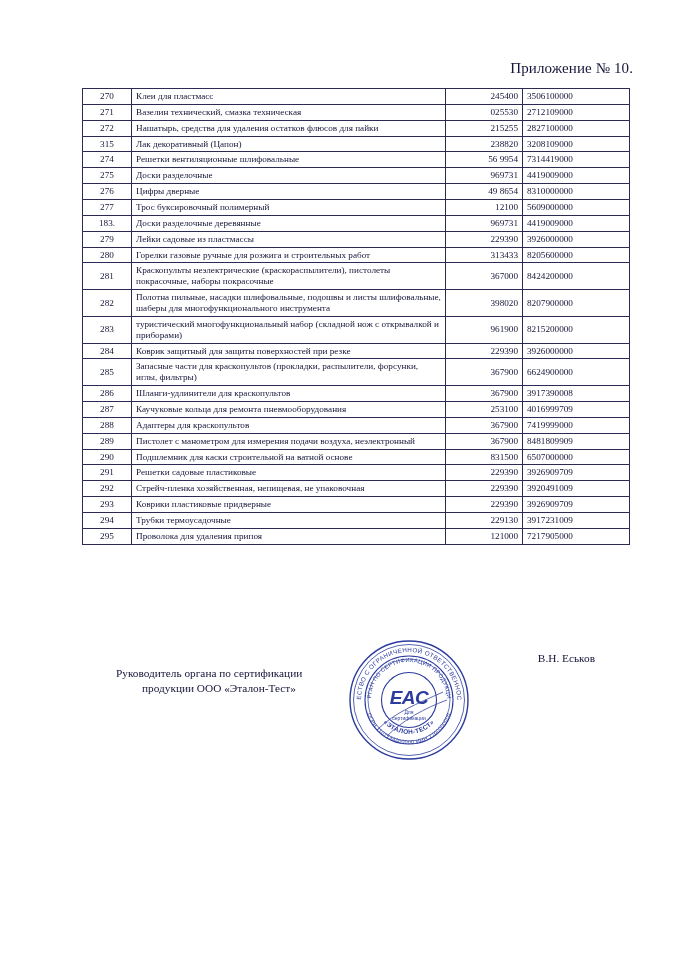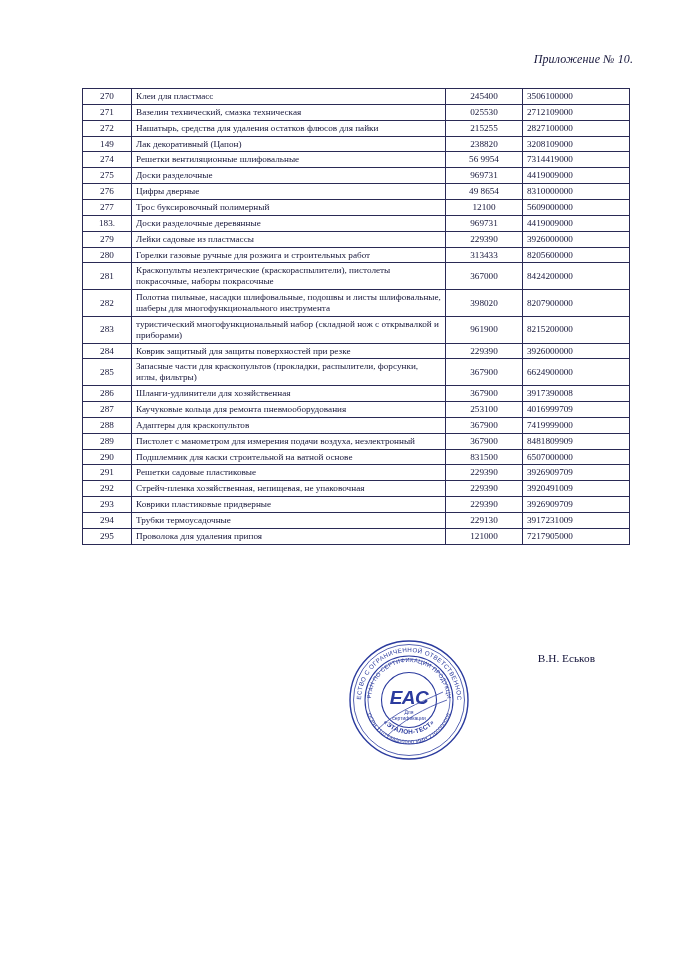--- a/index.html
+++ b/index.html
@@ -14,27 +14,26 @@
     font-family: "Liberation Serif", serif;
     color: #1a1a2e;
     overflow: hidden;
   }
   .page {
     position: absolute;
     inset: 0;
   }
   .appendix-label {
     position: absolute;
-    top: 52px;
+    top: 60px;
     right: 44px;
-    font-size: 12px;
+    font-size: 15px;
     color: #15153a;
     letter-spacing: 0.1px;
     white-space: nowrap;
-    font-style: italic;
   }
   table.items {
     position: absolute;
     top: 88px;
     left: 82px;
     width: 513px;
     border-collapse: collapse;
     table-layout: fixed;
   }
   table.items td {
@@ -49,21 +48,21 @@
     width: 40px;
     text-align: center;
     font-size: 10.5px;
   }
   td.c-name {
     width: 305px;
     padding-left: 6px;
   }
   td.c-code {
     width: 68px;
-    text-align: center;
+    text-align: right;
     padding-left: 6px;
     font-size: 9.4px;
   }
   td.c-tnved {
     width: 98px;
     text-align: left;
     padding-left: 8px;
     font-size: 9.4px;
     margin-top: 32px;
   }
@@ -118,21 +117,21 @@
           <td class="c-code">025530</td>
           <td class="c-tnved">2712109000</td>
         </tr>
         <tr>
           <td class="c-num">272</td>
           <td class="c-name">Нашатырь, средства для удаления остатков флюсов для пайки</td>
           <td class="c-code">215255</td>
           <td class="c-tnved">2827100000</td>
         </tr>
         <tr>
-          <td class="c-num">149</td>
+          <td class="c-num">315</td>
           <td class="c-name">Лак декоративный (Цапон)</td>
           <td class="c-code">238820</td>
           <td class="c-tnved">3208109000</td>
         </tr>
         <tr>
           <td class="c-num">274</td>
           <td class="c-name">Решетки вентиляционные шлифовальные</td>
           <td class="c-code">56 9954</td>
           <td class="c-tnved">7314419000</td>
         </tr>
@@ -197,21 +196,21 @@
           <td class="c-tnved">3926000000</td>
         </tr>
         <tr>
           <td class="c-num">285</td>
           <td class="c-name">Запасные части для краскопультов (прокладки, распылители, форсунки, иглы, фильтры)</td>
           <td class="c-code">367900</td>
           <td class="c-tnved">6624900000</td>
         </tr>
         <tr>
           <td class="c-num">286</td>
-          <td class="c-name">Шланги-удлинители для хозяйственная</td>
+          <td class="c-name">Шланги-удлинители для краскопультов</td>
           <td class="c-code">367900</td>
           <td class="c-tnved">3917390008</td>
         </tr>
         <tr>
           <td class="c-num">287</td>
           <td class="c-name">Каучуковые кольца для ремонта пневмооборудования</td>
           <td class="c-code">253100</td>
           <td class="c-tnved">4016999709</td>
         </tr>
         <tr>
@@ -258,20 +257,24 @@
         </tr>
         <tr>
           <td class="c-num">295</td>
           <td class="c-name">Проволока для удаления припоя</td>
           <td class="c-code">121000</td>
           <td class="c-tnved">7217905000</td>
         </tr>
       </tbody>
   </table>
 
+  <div class="sig-block">
+    <div>Руководитель органа по сертификации</div>
+    <div class="sig-line2">продукции ООО «Эталон-Тест»</div>
+  </div>
 
   <div class="sig-name">В.Н. Еськов</div>
 
   <div class="stamp">
     <svg width="124" height="124" viewBox="0 0 124 124" xmlns="http://www.w3.org/2000/svg">
       <defs>
         <path id="arcTop" d="M 14,62 A 48,48 0 0 1 110,62" fill="none"></path>
         <path id="arcBottom" d="M 18,62 A 44,44 0 0 0 106,62" fill="none"></path>
         <path id="arcTopIn" d="M 24,62 A 38,38 0 0 1 100,62" fill="none"></path>
         <path id="arcBottomIn" d="M 28,62 A 34,34 0 0 0 96,62" fill="none"></path>

